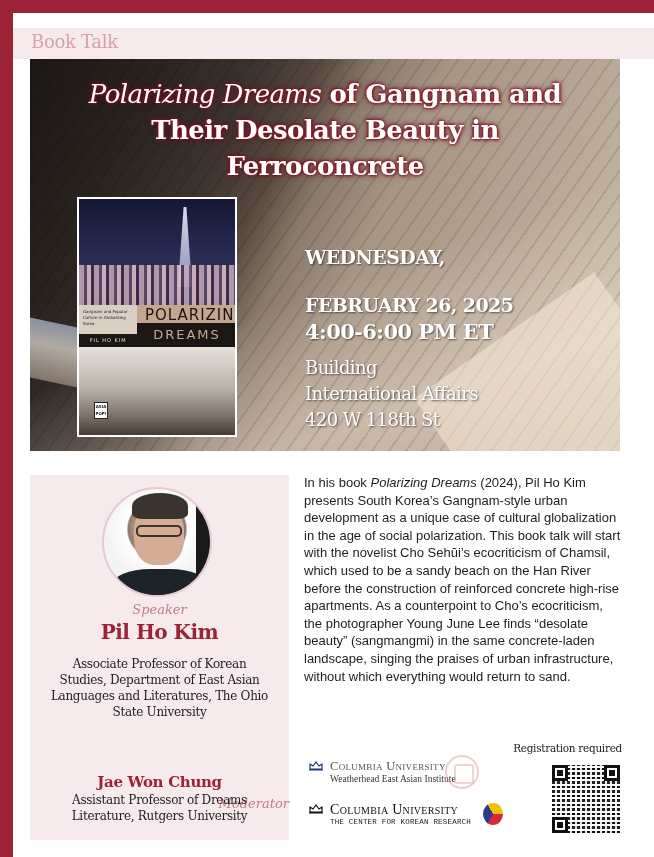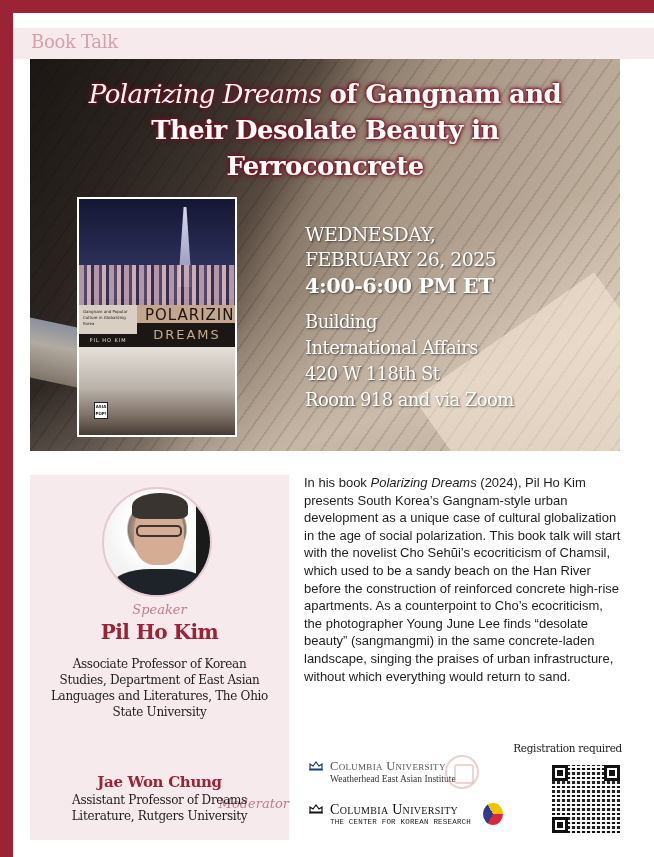--- a/index.html
+++ b/index.html
@@ -38,21 +38,21 @@
   .cover-title-wrap { position: absolute; left: 58px; top: 106px; width: 100px; height: 42px; background: #c4a68f; }
   .cover-title { position: absolute; left: 58px; top: 108px; width: 118px; text-align: center; font-family: "DejaVu Sans", sans-serif; font-size: 15px; line-height: 16px; color: #1a1410; letter-spacing: 1px; }
   .cover-title-bar { position: absolute; left: 58px; top: 124px; width: 100px; height: 24px; background: #1b1714; }
   .cover-title2 { position: absolute; left: 58px; top: 127px; width: 100px; text-align: center; font-family: "DejaVu Sans", sans-serif; font-size: 13px; line-height: 18px; color: #c9a98d; letter-spacing: 2px; }
   .cover-author-bar { position: absolute; left: 0; top: 135px; width: 58px; height: 13px; background: #1b1714; }
   .cover-author { position: absolute; left: 2px; top: 136px; width: 54px; text-align: center; font-family: "DejaVu Sans", sans-serif; font-size: 5px; line-height: 10px; color: #e9dccf; letter-spacing: 1px; }
   .cover-photo { position: absolute; left: 0; top: 148px; width: 100%; height: 92px; background: linear-gradient(180deg, #e6e0da 0%, #b9b2aa 45%, #7d7066 75%, #3a302a 100%); }
   .cover-badge { position: absolute; left: 15px; top: 203px; width: 14px; height: 17px; background: #ffffff; border: 1px solid #222; font-family: "DejaVu Sans", sans-serif; font-size: 4px; line-height: 7px; text-align: center; color: #222; font-weight: bold; }
 
   .event-details { position: absolute; left: 305px; top: 222px; width: 310px; color: #ffffff; font-family: "DejaVu Serif", serif; text-shadow: 1px 1px 2px rgba(0,0,0,0.55); }
-  .event-date { font-size: 19px; line-height: 25px; font-weight: normal; letter-spacing: -0.6px; }
+  .event-date { font-size: 19px; line-height: 25px; font-weight: bold; letter-spacing: -0.6px; margin-top: 23px; }
   .event-time { font-size: 21px; line-height: 27px; font-weight: bold; letter-spacing: -0.6px; }
   .event-location { margin-top: 10px; font-size: 18px; line-height: 26px; letter-spacing: -0.6px; }
 
   .speaker-panel { position: absolute; left: 30px; top: 475px; width: 259px; height: 365px; background: #f6eaed; }
   .speaker-photo { position: absolute; left: 102px; top: 487px; width: 110px; height: 110px; border-radius: 50%; overflow: hidden; border: 2px solid #e8c9d0;
     background: radial-gradient(circle at 50% 38%, #d7b7a2 0%, #c9a58e 22%, #8a7a70 34%, #ffffff 36%, #f3f3f3 60%);
   }
   .speaker-photo .hair { position: absolute; left: 28px; top: 4px; width: 56px; height: 26px; background: #3a3431; border-radius: 50% 50% 20% 20%; }
   .speaker-photo .face { position: absolute; left: 30px; top: 14px; width: 50px; height: 62px; background: #d4ad94; border-radius: 45% 45% 40% 40%; }
   .speaker-photo .glasses { position: absolute; left: 32px; top: 36px; width: 46px; height: 12px; border: 2px solid #3b3330; border-radius: 5px; }
@@ -136,21 +136,20 @@
 </div>
 
 <div class="event-details">
   <div class="event-date">WEDNESDAY,</div>
   <div class="event-date">FEBRUARY 26, 2025</div>
   <div class="event-time">4:00-6:00 PM ET</div>
   <div class="event-location">
     <div>Building</div>
     <div>International Affairs</div>
     <div>420 W 118th St</div>
-    <div>Room 918 and via Zoom</div>
   </div>
 </div>
 
 <div class="speaker-panel"></div>
 <div class="speaker-photo">
   <div class="darkright"></div>
   <div class="jacket"></div>
   <div class="body"></div>
   <div class="face"></div>
   <div class="hair"></div>

